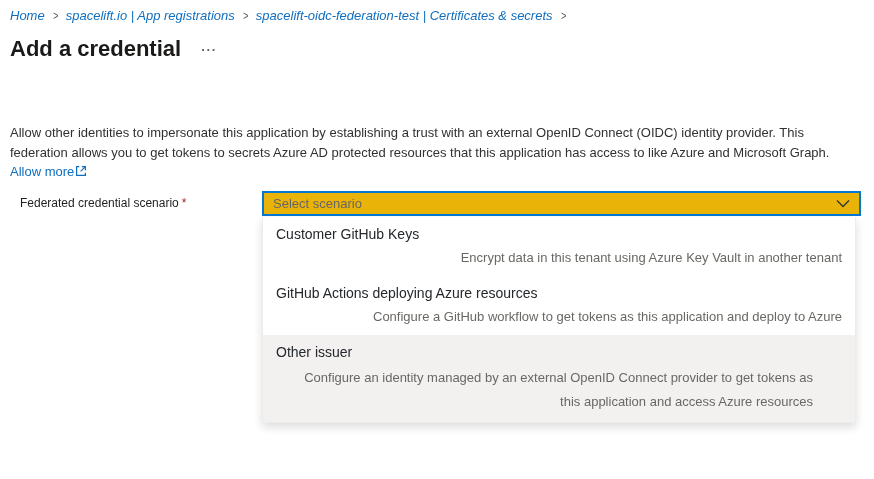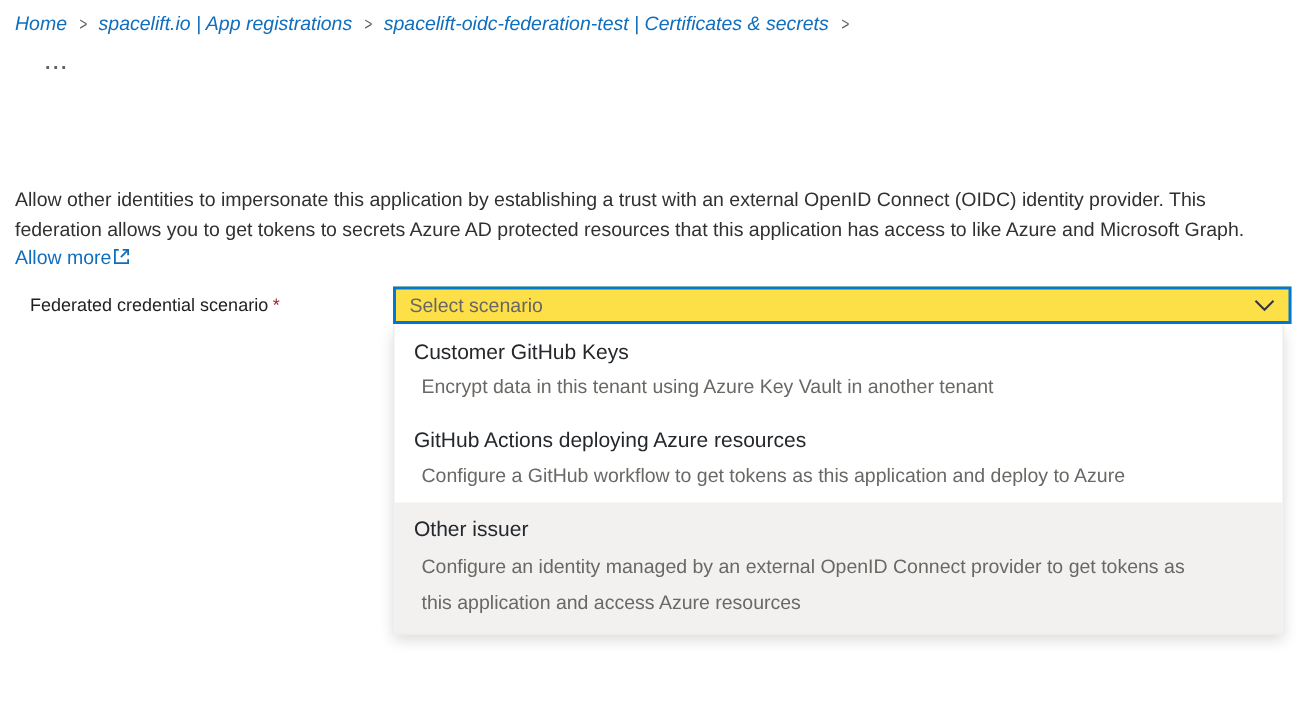--- a/index.html
+++ b/index.html
@@ -54,21 +54,21 @@
 
   
   .field-label {
     position: absolute; top: 196px; left: 20px;
     font-size: 12px; color: #201f1e;
   }
   .req-star { color: #a4262c; margin-left: 3px; }
 
   .combobox {
     position: absolute; top: 191px; left: 262px; width: 599px; height: 25px;
-    border: 2px solid #0078d4; background: #fde047;
+    border: 2px solid #0078d4; background: #eab308;
     display: flex; align-items: center; padding: 0 9px;
     cursor: pointer;
   }
   .combobox .placeholder {
     font-size: 13px; color: #666664; flex: 1;
     overflow: hidden; white-space: nowrap;
   }
   .chevron-wrap { display: flex; align-items: center; margin-left: 8px; }
 
   
@@ -79,39 +79,40 @@
     box-shadow: 0 4px 9px rgba(0,0,0,0.14);
   }
   .option {
     padding: 8px 13px 8px 13px; cursor: pointer;
   }
   .option.is-highlighted { background: #f2f1f0; }
   .option-title {
     font-size: 14px; line-height: 19px; color: #24272b; margin-bottom: 4px;
   }
   .option-desc {
-    font-size: 13px; line-height: 20px; color: #6a6864; margin-left: 5px;
+    font-size: 13px; line-height: 20px; color: #6a6864; margin-left: 5px; text-align: right;
   }
   .option.is-highlighted .option-desc { max-width: 532px; line-height: 24px; }
 </style>
 </head>
 <body>
 
 <div class="page">
 
   <nav class="breadcrumb">
     <a>Home</a>
     <span class="crumb-sep">&gt;</span>
     <a>spacelift.io | App registrations</a>
     <span class="crumb-sep">&gt;</span>
     <a>spacelift-oidc-federation-test | Certificates &amp; secrets</a>
     <span class="crumb-sep">&gt;</span>
   </nav>
 
   <div class="title-row">
+    <h1 class="page-title">Add a credential</h1>
     <button class="more-btn">···</button>
   </div>
 
   <p class="intro">
     <span>Allow other identities to impersonate this application by establishing a trust with an external OpenID Connect (OIDC) identity provider. This federation allows you to get tokens to secrets Azure AD protected resources that this application has access to like Azure and Microsoft Graph.</span>
     <a class="learn-more"><span>Allow more</span><svg class="ext-icon" width="12" height="12" viewBox="0 0 12 12" fill="none" stroke="#106ebe" stroke-width="1.2">
           <path d="M4.2 1.6 H1.6 V10.4 H10.4 V7.8"></path>
           <path d="M6.8 1.6 H10.4 V5.2"></path>
           <path d="M10.2 1.8 L5.6 6.4"></path>
         </svg></a>

